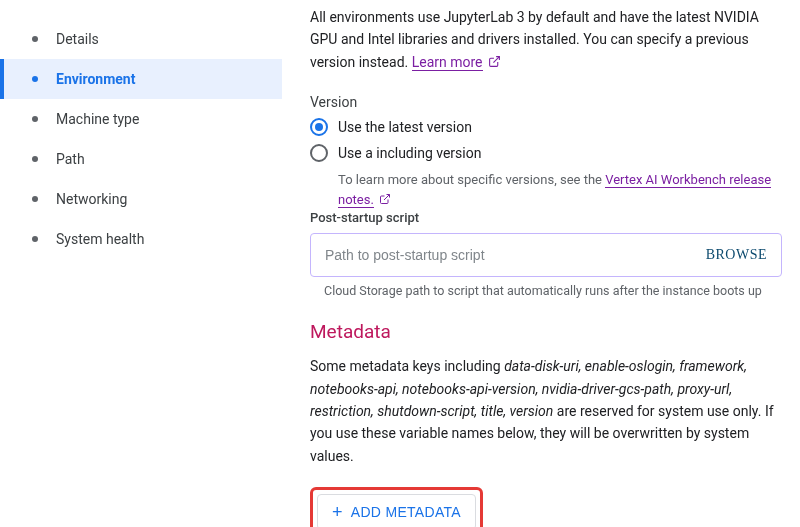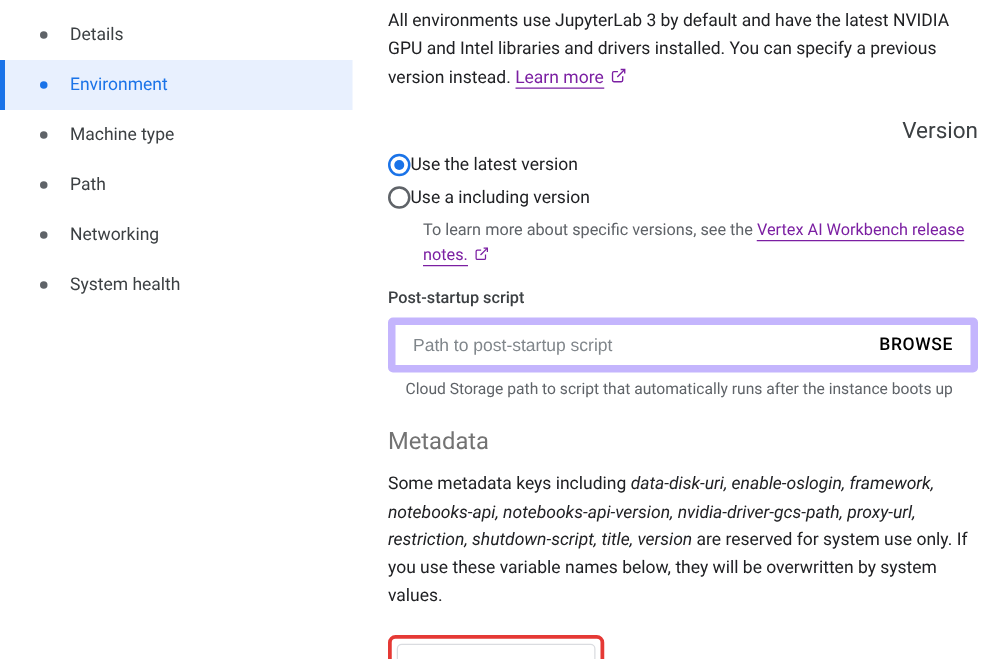--- a/index.html
+++ b/index.html
@@ -10,36 +10,36 @@
     background: #fff;
     width: 800px;
     height: 527px;
     overflow: hidden;
     display: flex;
   }
   a { color: #7b1fa2; text-decoration: none; border-bottom: 1px solid #7b1fa2; }
   .sidebar {
     width: 282px;
     flex-shrink: 0;
-    padding-top: 8px;
+    padding-top: 19px;
   }
   .sidebar-item {
     display: flex;
     align-items: center;
     height: 40px;
     padding-left: 32px;
     font-size: 14px;
     color: #3c4043;
     cursor: pointer;
     position: relative;
   }
   .sidebar-item.active {
     background: #e8f0fe;
     color: #1a73e8;
-    font-weight: 400;
+    font-weight: 700;
   }
   .sidebar-item.active::before {
     content: "";
     position: absolute;
     left: 0; top: 0; bottom: 0;
     width: 4px;
     background: #1a73e8;
   }
   .bullet {
     width: 6px; height: 6px;
@@ -49,81 +49,82 @@
     flex-shrink: 0;
   }
   .sidebar-item.active .bullet { background: #1a73e8; }
   .main {
     flex: 1;
     padding: 6px 18px 20px 28px;
     overflow-y: auto;
   }
   .intro { line-height: 1.6; margin-bottom: 20px; }
   .ext-icon { display:inline-block; vertical-align: -1px; margin-left:2px; }
-  .label { font-size: 18px; color: #3c4043; margin-bottom: 8px; text-align: right; }
+  .label { font-size: 14px; color: #3c4043; margin-bottom: 8px; }
   .radio-row {
     display: flex;
     align-items: center;
+    gap: 10px;
     margin-bottom: 8px;
     cursor: pointer;
   }
   .radio {
     width: 18px; height: 18px;
     border: 2px solid #5f6368;
     border-radius: 50%;
     display: flex; align-items: center; justify-content: center;
     flex-shrink: 0;
   }
   .radio.checked { border-color: #1a73e8; }
   .radio .dot {
     width: 8px; height: 8px; border-radius: 50%;
     background: #1a73e8;
   }
   .helper {
     font-size: 13px;
     color: #5f6368;
     padding-left: 28px;
     line-height: 1.5;
-    margin-bottom: 16px;
   }
   .post-label { font-size:13px; color:#3c4043; margin-bottom:8px; font-weight:500;}
   .input-row {
-    border: 6px solid #c4b5fd;
+    border: 1px solid #c4b5fd;
     border-radius: 4px;
     display: flex;
     align-items: center;
     height: 44px;
     padding: 0 14px;
     margin-bottom: 6px;
   }
   .input-row input {
     border: none; outline: none;
     flex: 1;
     font-size: 14px;
     color: #202124;
     background: transparent;
   }
   .input-row input::placeholder { color: #80868b; }
   .browse {
     font-size: 14px;
     font-weight: 500;
     letter-spacing: 0.5px;
-    color: #000000;
-    cursor: pointer;
+    color: #0c4a6e;
+    cursor: pointer;
+    font-family: Liberation Serif, serif;
   }
   .input-help {
     font-size: 12.5px;
     color: #5f6368;
     padding-left: 14px;
     margin-bottom: 22px;
   }
   h2.metadata {
     font-size: 19px;
     font-weight: 400;
-    color: #737373;
+    color: #be185d;
     margin-bottom: 12px;
   }
   .meta-desc { font-size: 14px; line-height: 1.6; margin-bottom: 20px; }
   .meta-desc em { font-style: italic; }
   .btn {
     display: inline-flex;
     align-items: center;
     gap: 8px;
     height: 36px;
     padding: 0 14px;

